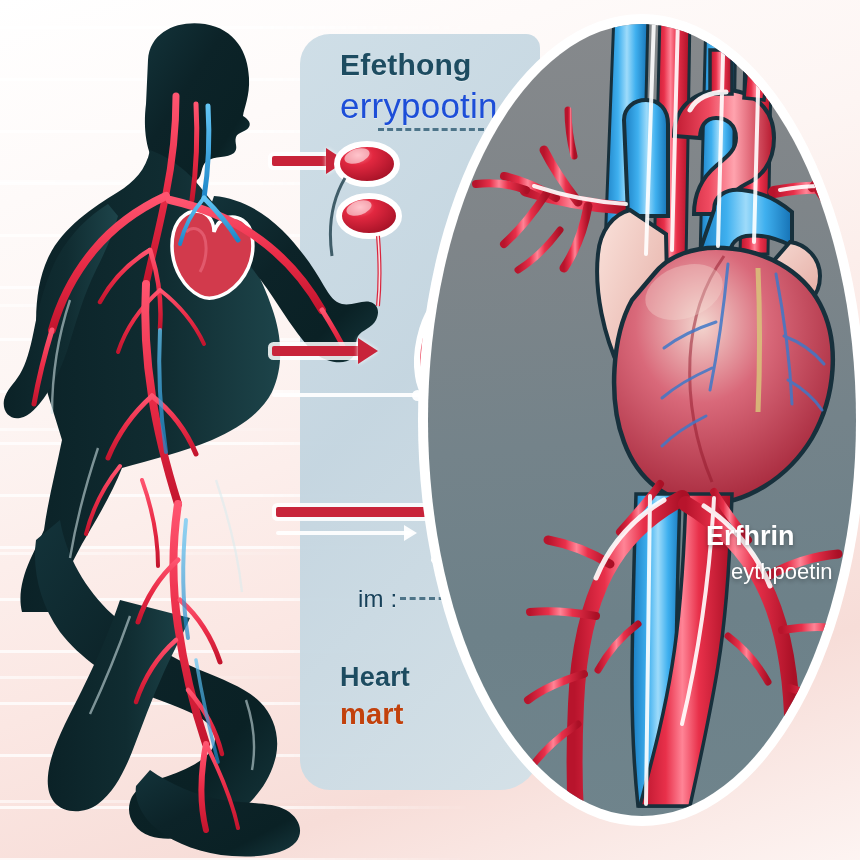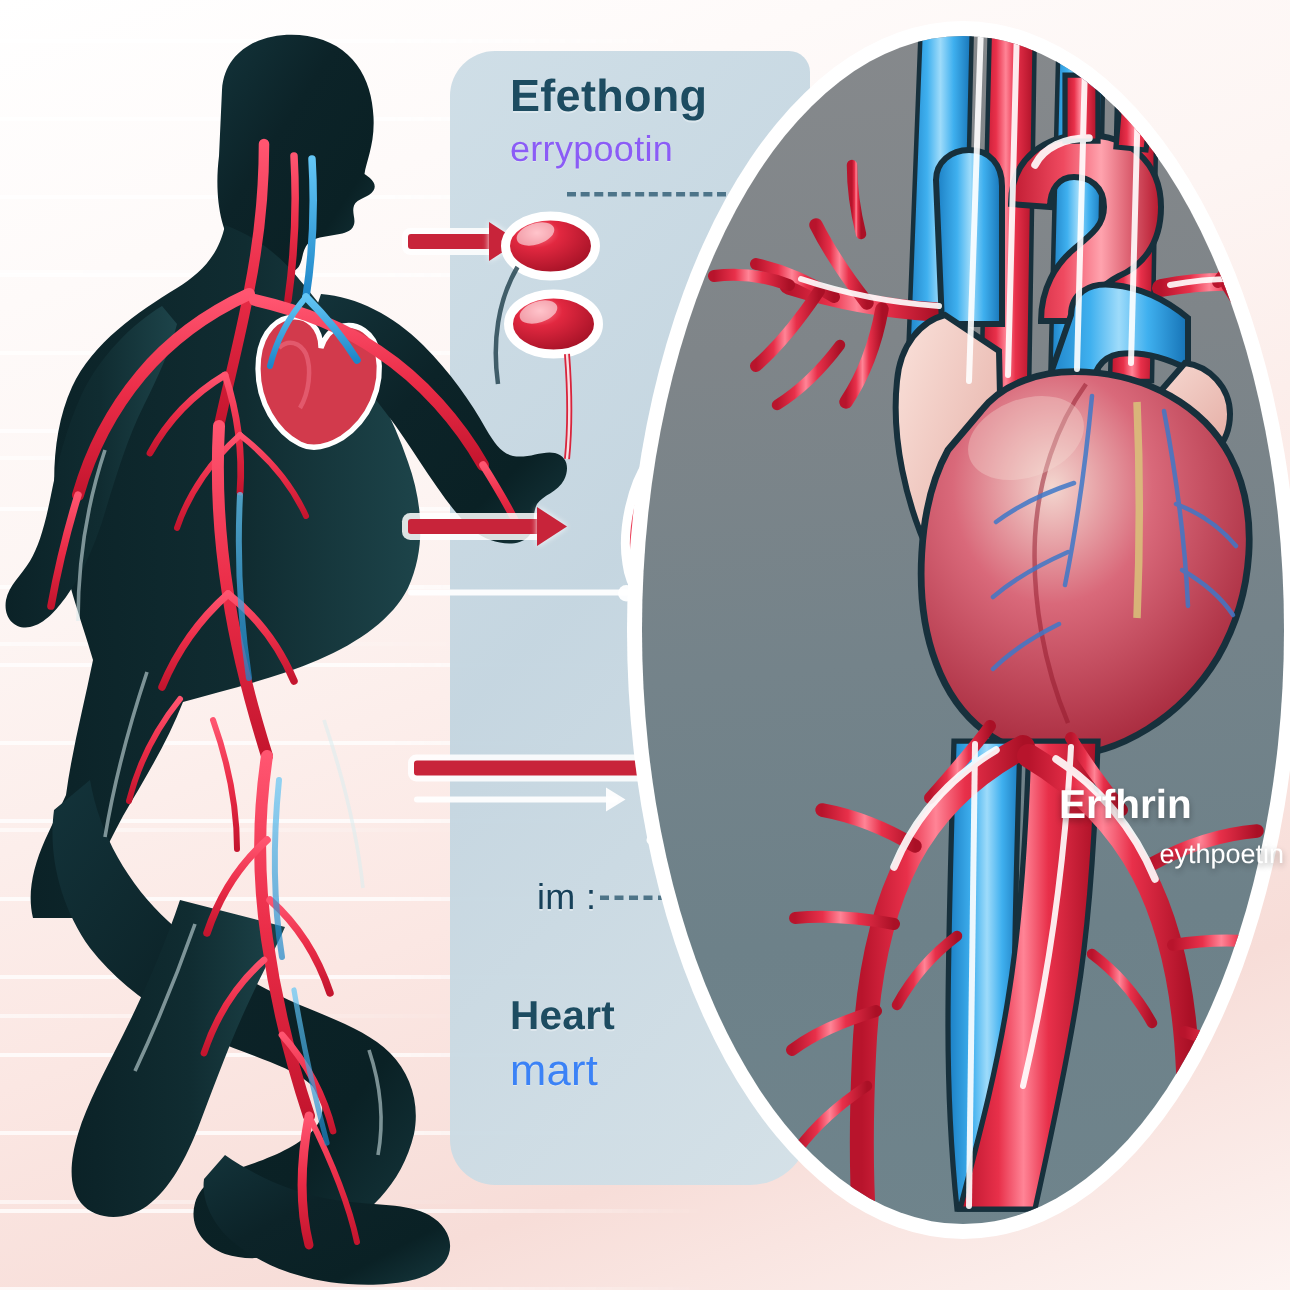--- a/index.html
+++ b/index.html
@@ -59,53 +59,53 @@
     opacity:.96;
   }
   .panel-txt{
     position:absolute;
     color:#1d4c61;
     letter-spacing:.2px;
     white-space:nowrap;
     text-shadow:0 1px 0 rgba(255,255,255,.35);
   }
   .t-title{ left:340px;top:48px;font-size:30px;font-weight:600; }
-  .t-sub  { left:340px;top:86px;font-size:24px;font-weight:400;color:#8b5cf6; }
+  .t-sub  { left:340px;top:86px;font-size:35px;font-weight:400;color:#1d4ed8; }
   .rule-dash{
     position:absolute;left:378px;top:128px;width:106px;height:0;
     border-top:3px dashed #38637a;opacity:.85;
   }
   .t-im   { left:358px;top:585px;font-size:24px;font-weight:400;color:#17415a; }
   .rule-dash2{
     position:absolute;left:400px;top:597px;width:64px;height:0;
     border-top:3px dashed #2f5b72;opacity:.8;
   }
   .t-heart{ left:340px;top:662px;font-size:27px;font-weight:700; }
-  .t-mart { left:340px;top:698px;font-size:29px;font-weight:400;color:#3b82f6; }
+  .t-mart { left:340px;top:698px;font-size:29px;font-weight:700;color:#c2410c; }
 
   
   .circle-ring{
     position:absolute;left:418px;top:14px;width:448px;height:812px;
     border-radius:50%;
     background:#ffffff;
   }
   .circle{
     position:absolute;left:428px;top:24px;width:428px;height:792px;
     border-radius:50%;
     overflow:hidden;
     background:linear-gradient(175deg,#86898c 0%,#7f8589 26%,#74838a 52%,#6d8189 74%,#6f848c 100%);
   }
 
   
   .circ-label{
     position:absolute;color:#ffffff;white-space:nowrap;
     text-shadow:0 2px 4px rgba(0,0,0,.32);
   }
   .c-l1{ left:706px;top:521px;font-size:27px;font-weight:600; }
-  .c-l2{ left:773px;top:559px;font-size:18px;font-weight:500; }
+  .c-l2{ left:731px;top:559px;font-size:22px;font-weight:500; }
 
   
   .arrow-red{
     position:absolute;height:10px;background:#c8243a;
     border-radius:2px;
     box-shadow:0 0 0 4px rgba(255,255,255,.85);
   }
   .a1{ left:272px;top:156px;width:56px; }
   .a2{ left:272px;top:346px;width:88px; }
   .a3{ left:276px;top:507px;width:160px; }

